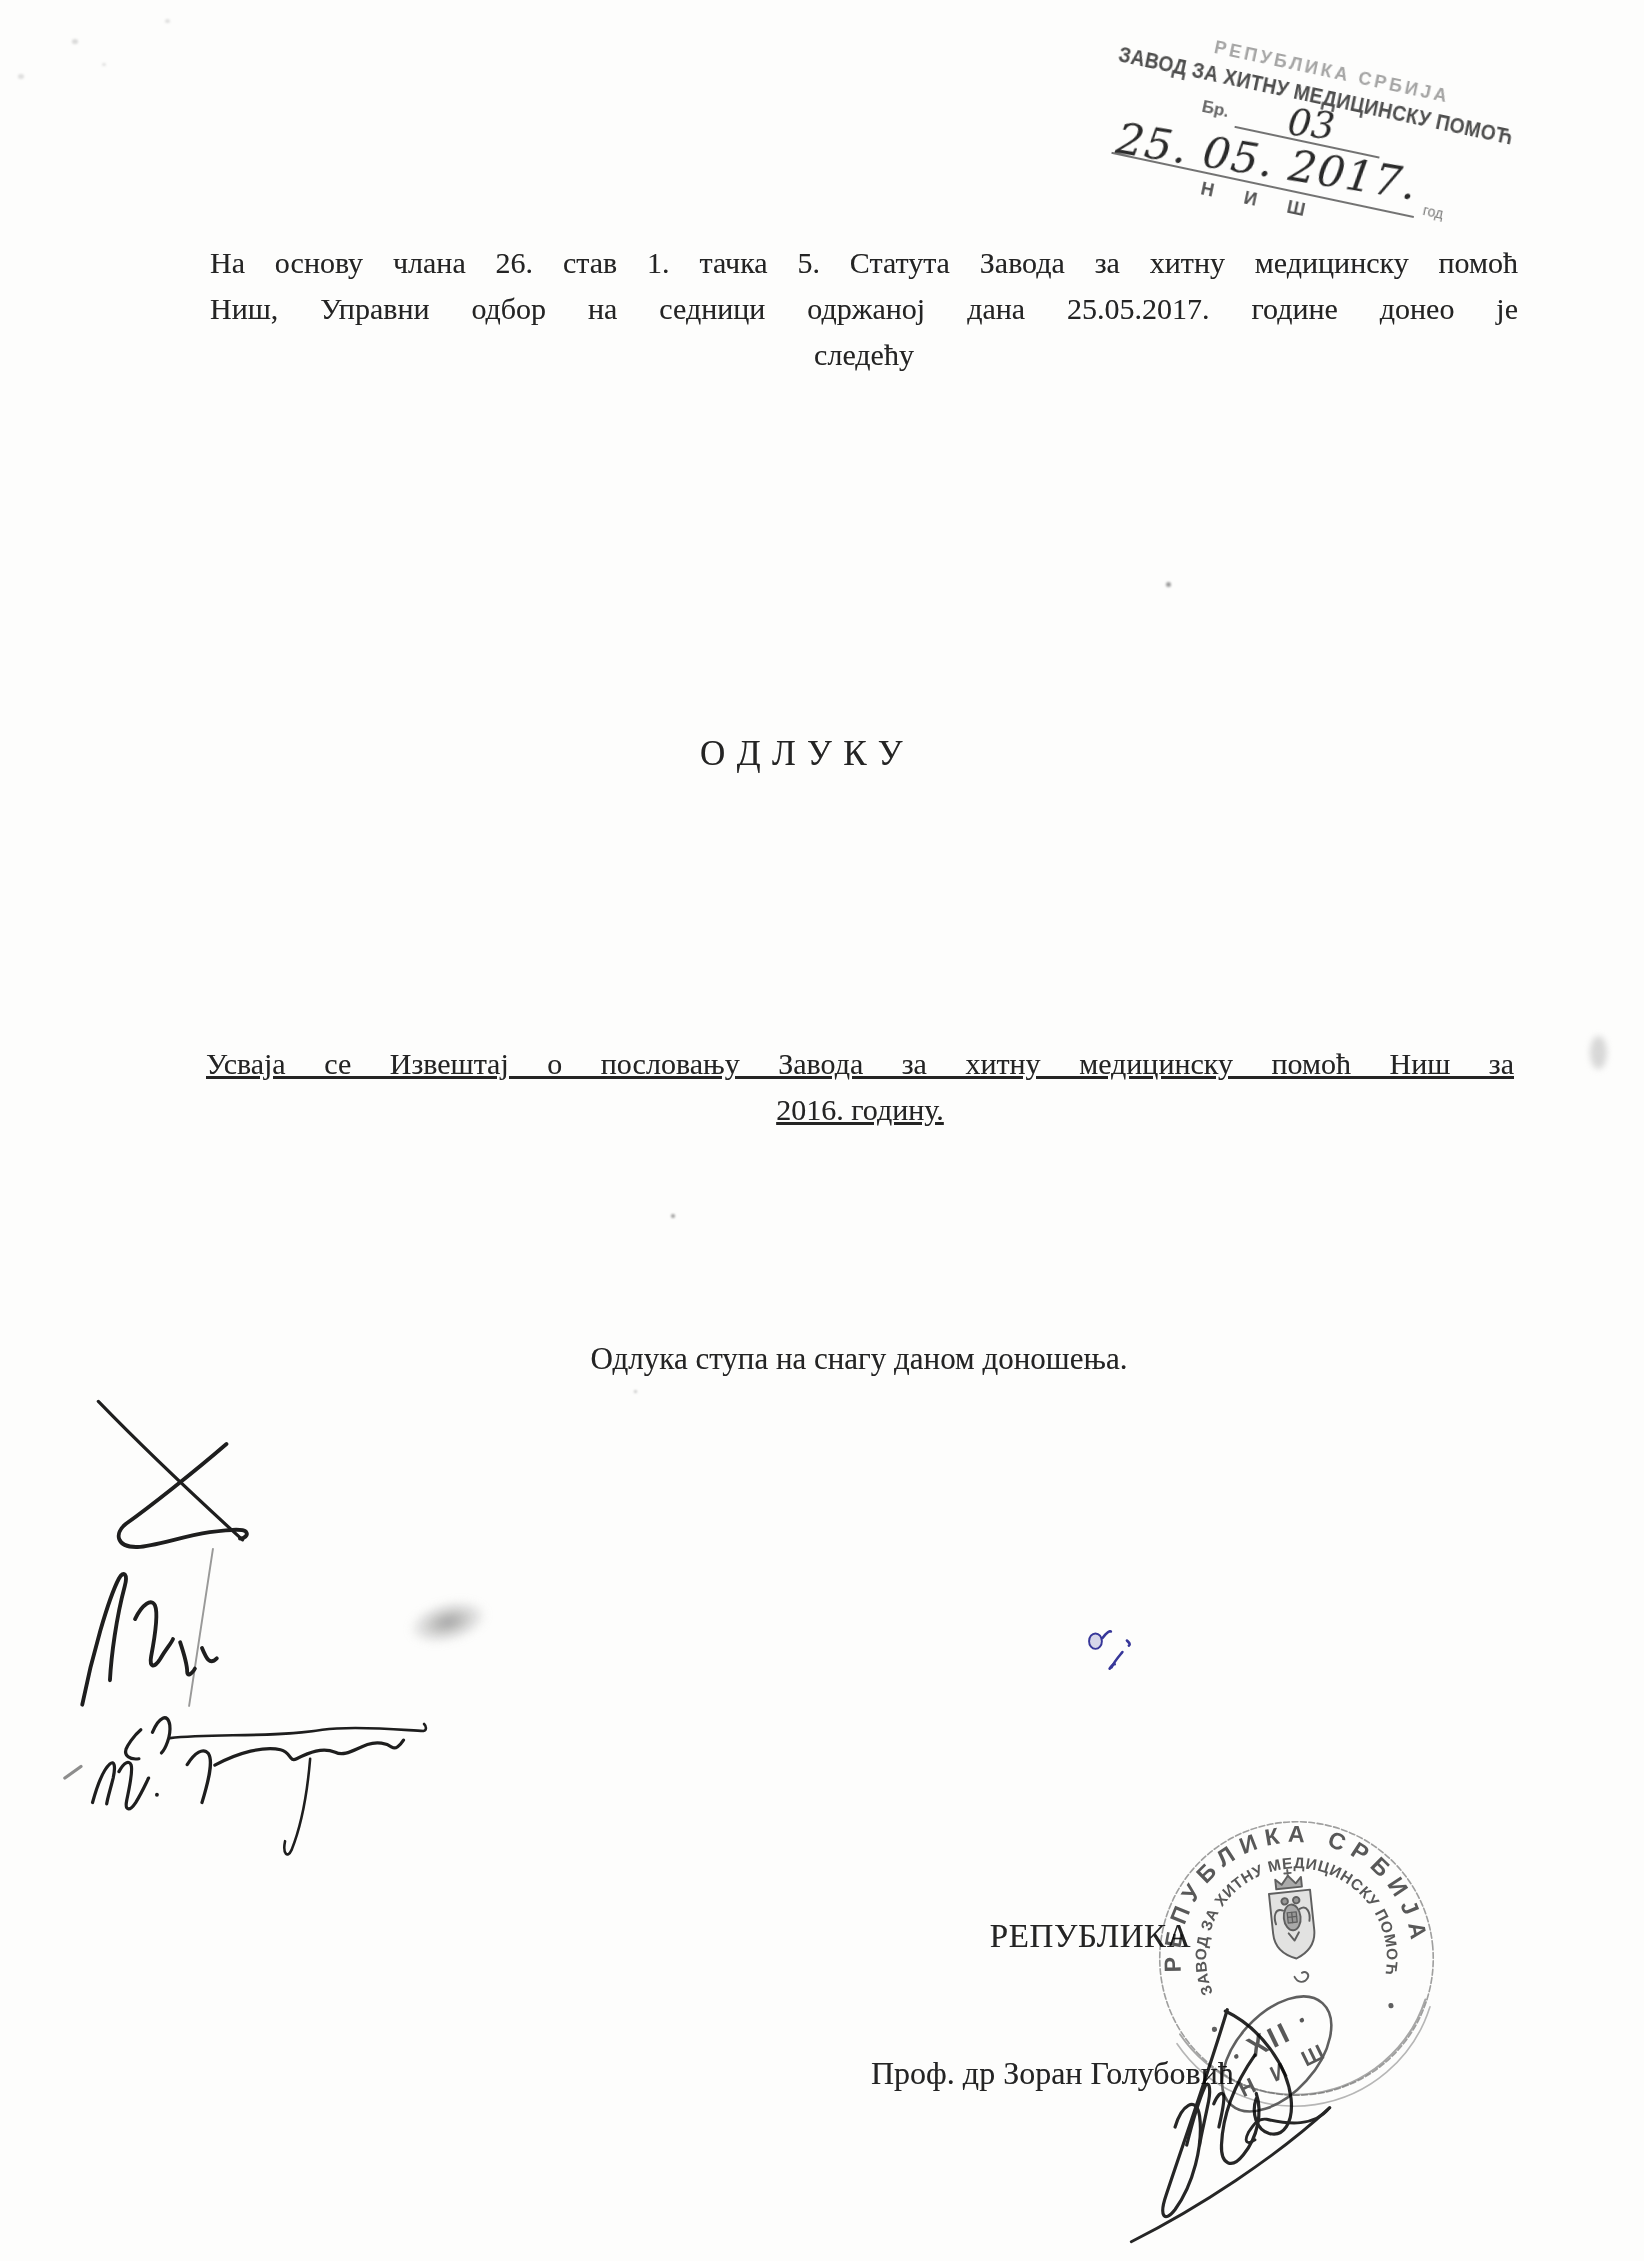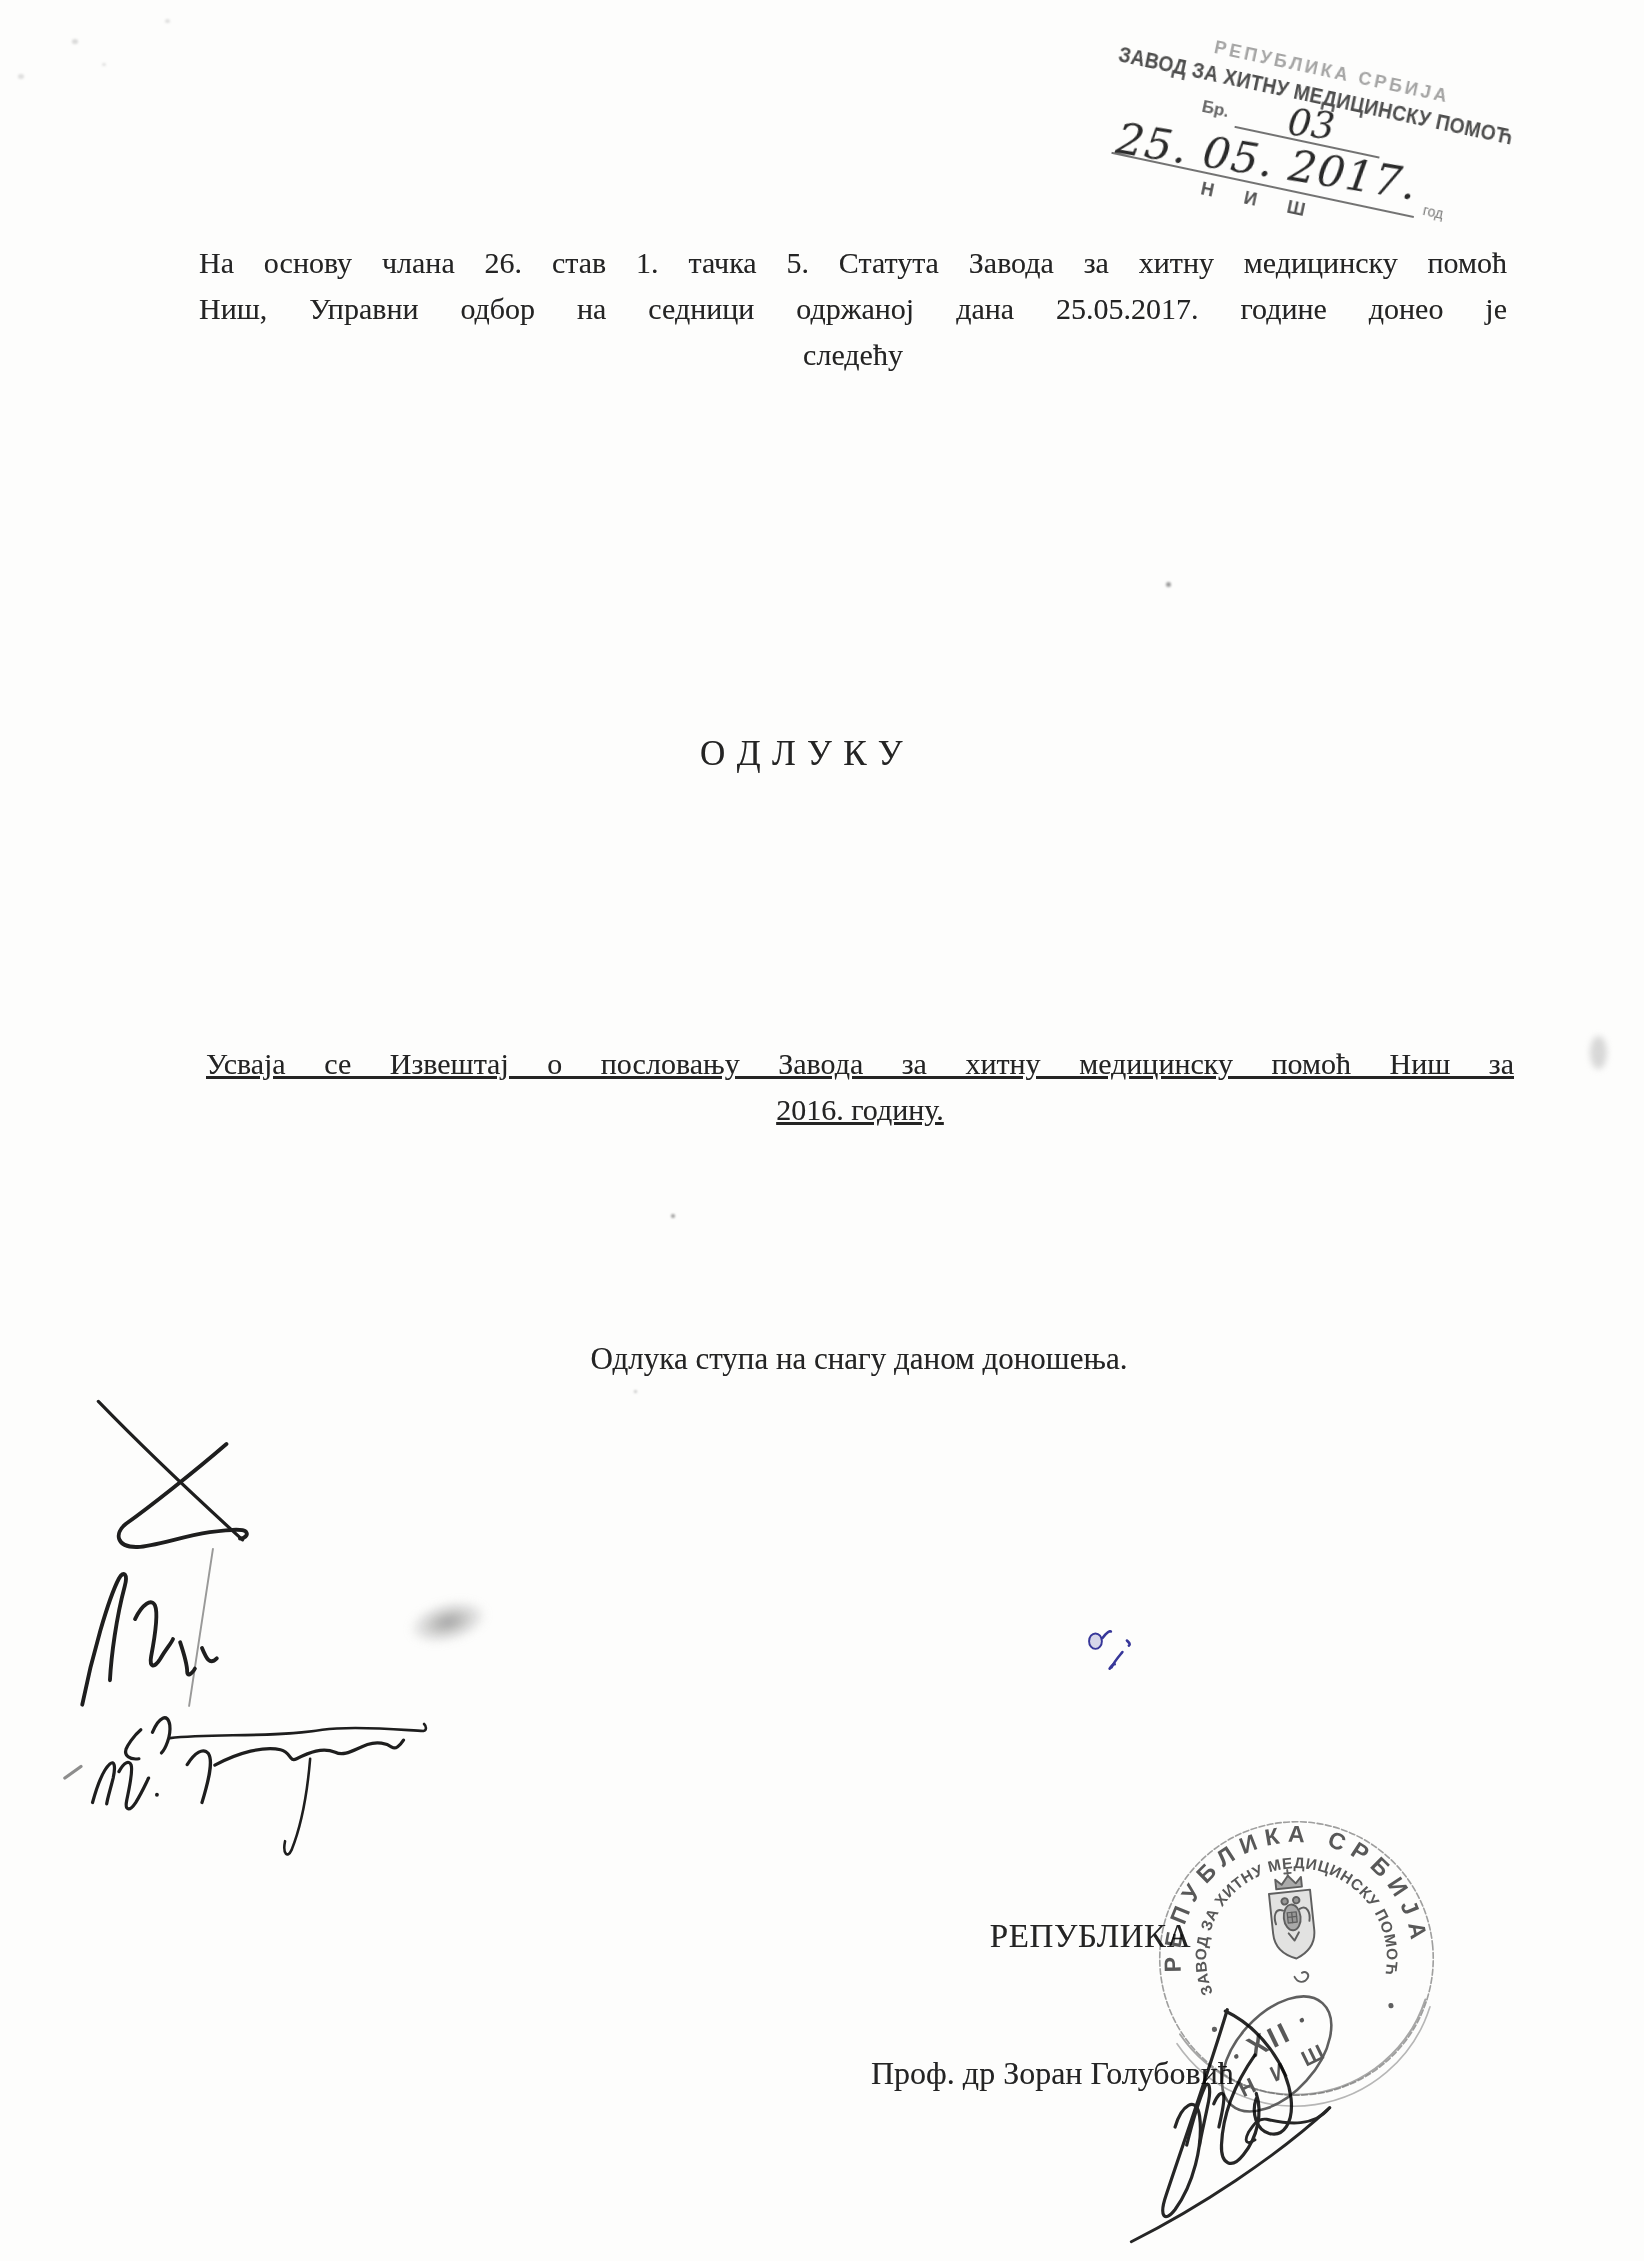--- a/index.html
+++ b/index.html
@@ -4,21 +4,21 @@
 <style>
   html,body{margin:0;padding:0;background:#e8e8e8;}
   .page{
     position:relative;width:1644px;height:2261px;background:#fdfdfc;
     font-family:"Liberation Serif",serif;color:#242424;overflow:hidden;
   }
   .page *{box-sizing:border-box;}
 
   
   .doc-text{text-shadow:0 0 0.6px rgba(50,50,50,.35);}
-  .intro{position:absolute;left:199px;top:240px;width:1308px;font-size:30px;line-height:46px;}
+  .intro{position:absolute;left:210px;top:240px;width:1308px;font-size:30px;line-height:46px;}
   .jline{text-align:justify;text-align-last:justify;white-space:nowrap;}
   .jline{white-space:normal;}
   .lline{text-align:center;}
   .doc-title{position:absolute;top:734px;left:0;width:100%;text-align:center;
     font-size:35px;letter-spacing:1.3px;transform:translateX(-20px);}
   .body-par{position:absolute;left:206px;top:1041px;width:1308px;font-size:30px;line-height:46px;text-decoration:underline;}
   .effective{position:absolute;top:1341px;left:0;width:100%;text-align:center;
     font-size:31px;transform:translateX(37px);}
   .president{position:absolute;left:897px;top:1911px;width:387px;text-align:center;
     font-size:33px;line-height:50px;letter-spacing:0.6px;}

